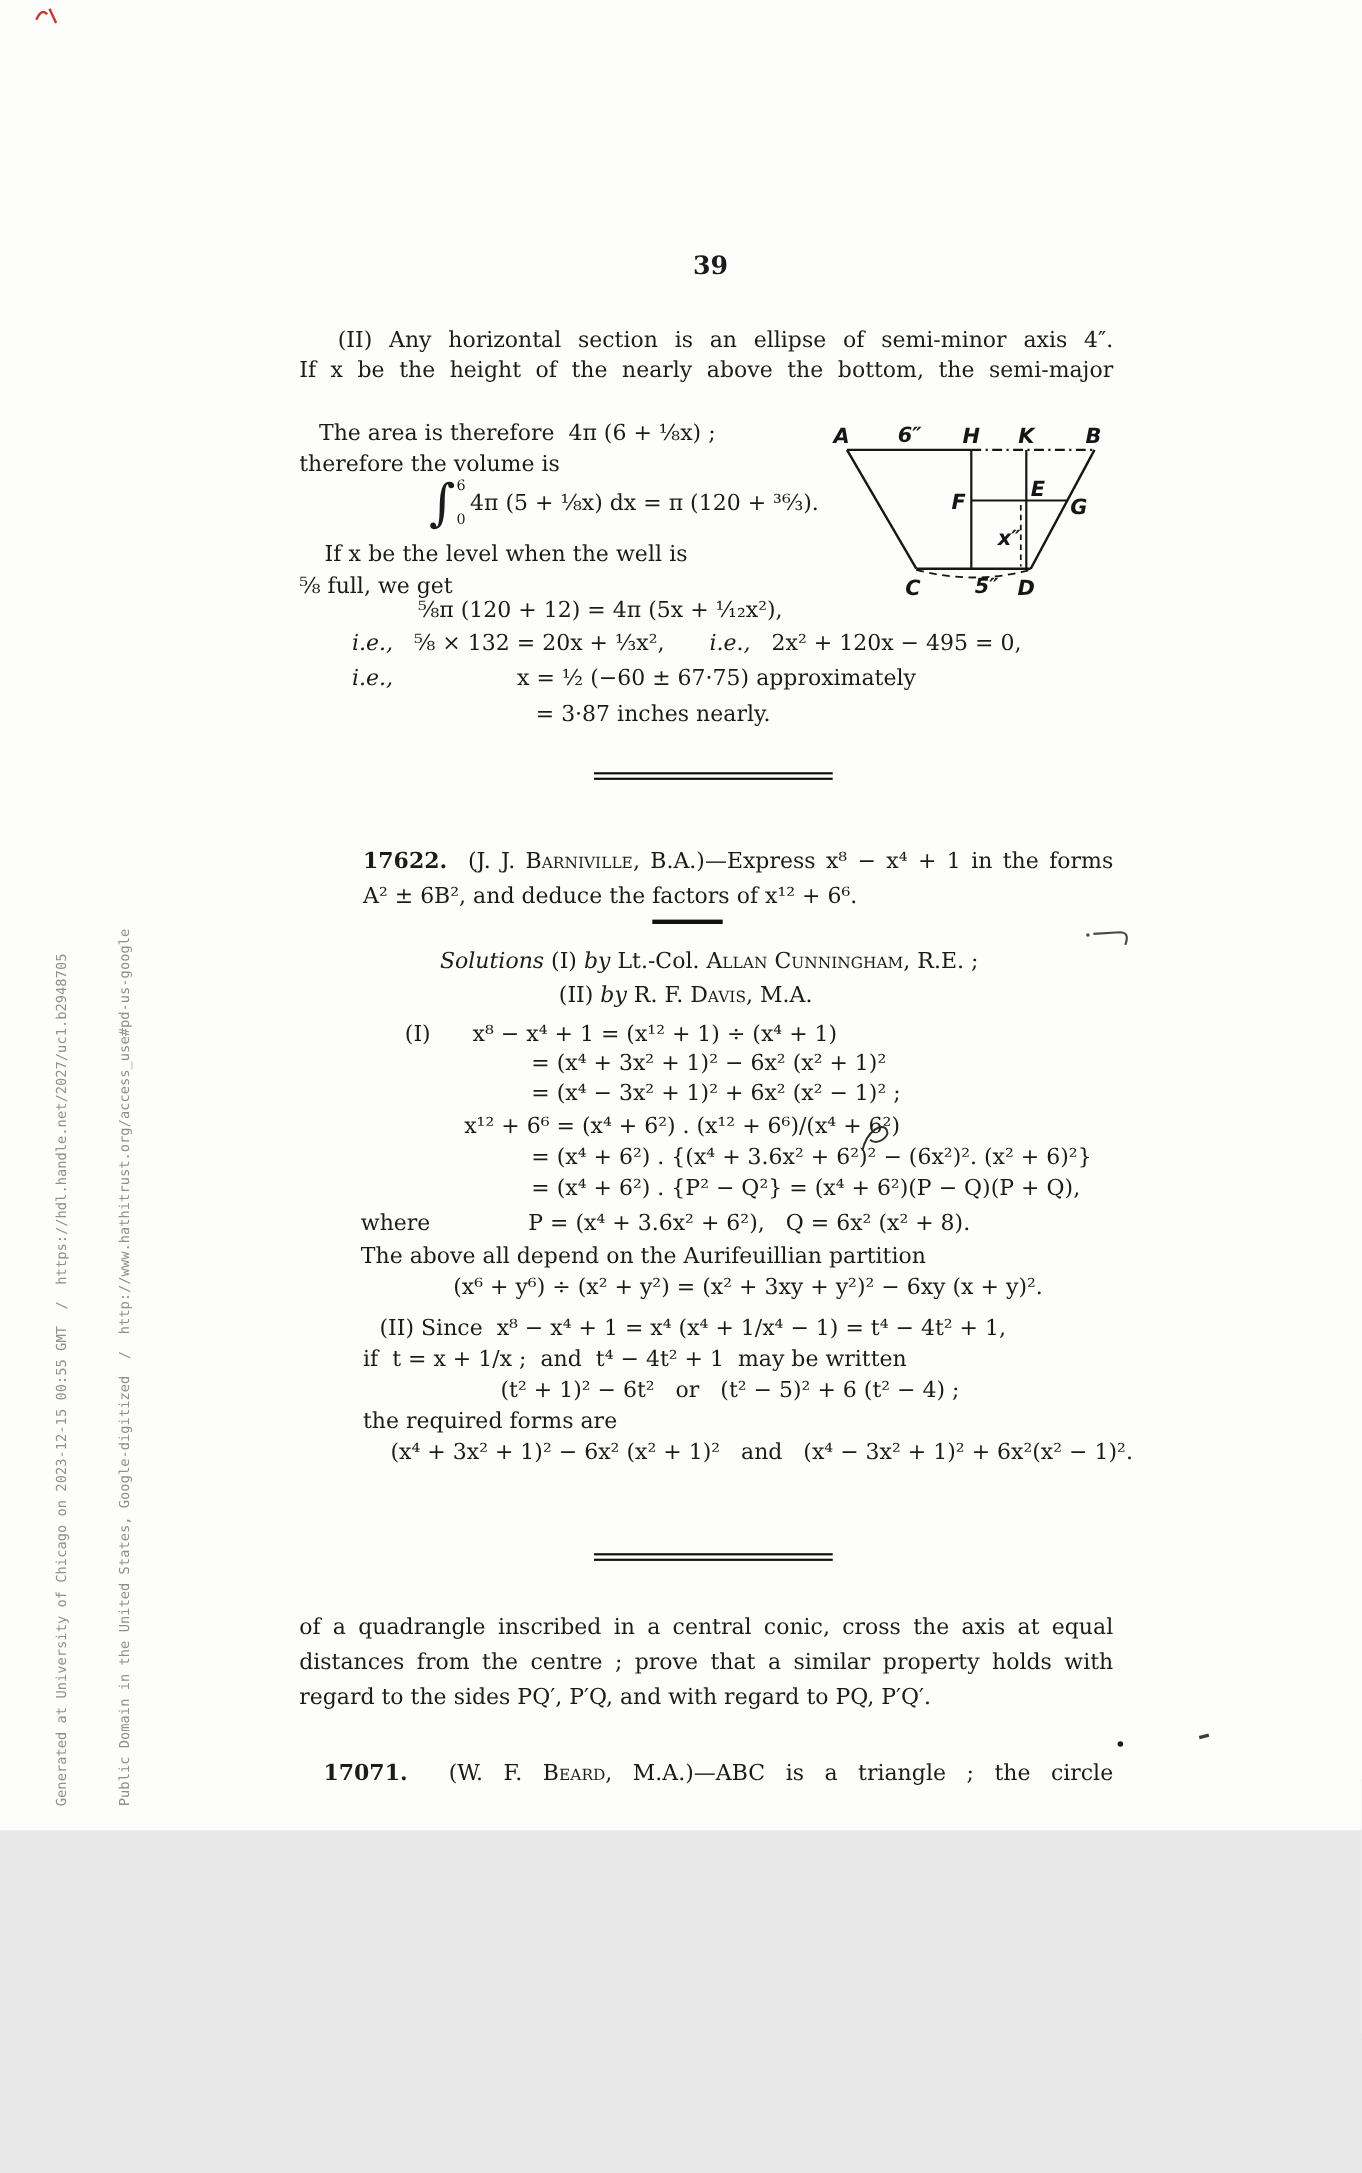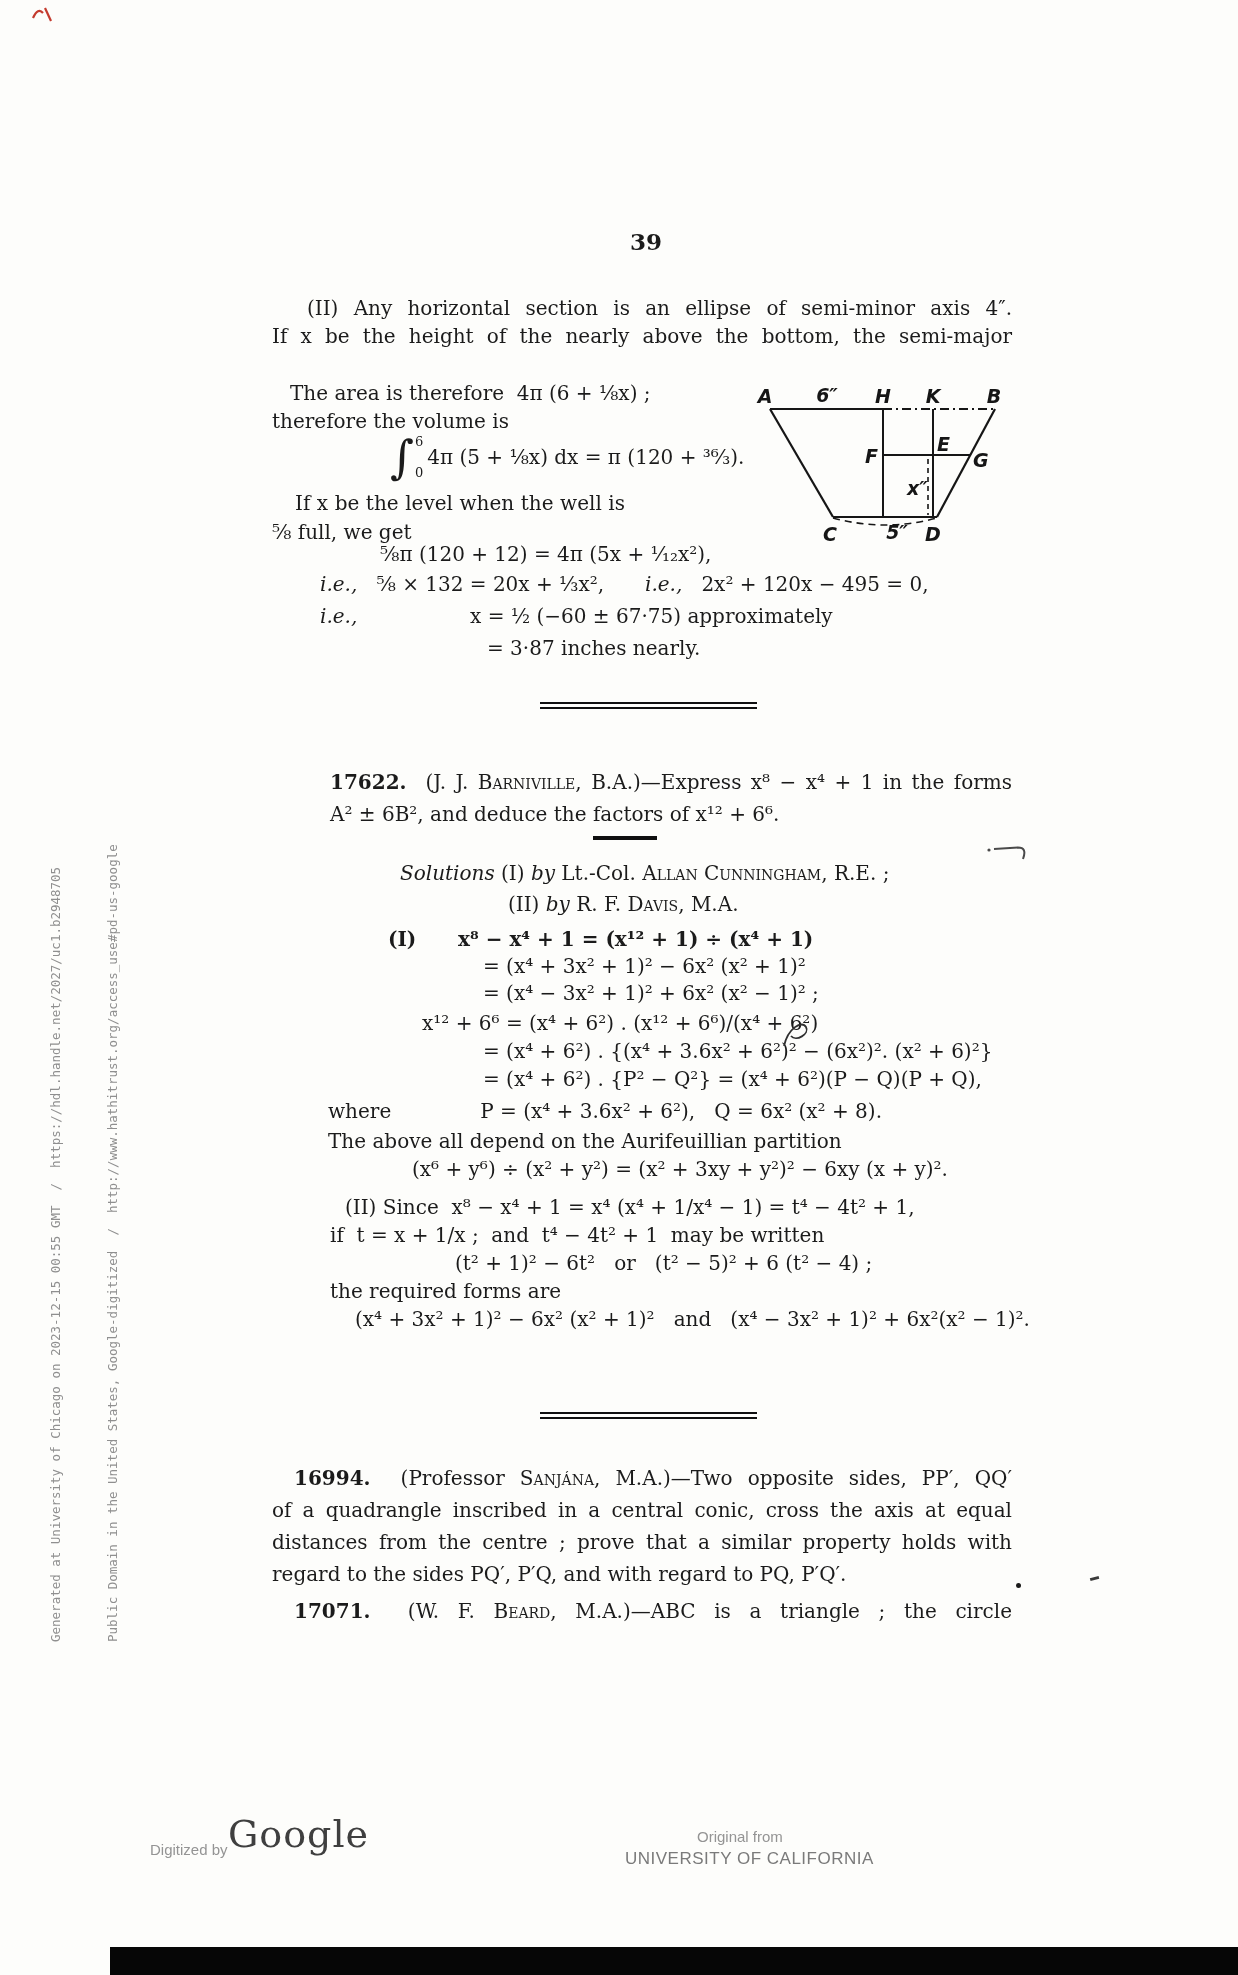--- a/index.html
+++ b/index.html
@@ -1,16 +1,16 @@
 <!DOCTYPE html>
 <html><head>
 <meta charset="utf-8">
 <style>
   html,body{margin:0;padding:0;background:#e8e8e8;}
-  .page{position:relative;width:1238px;height:1975px;background:#fdfdfb;overflow:hidden;
+  .page{position:relative;width:1238px;height:1664px;background:#fdfdfb;overflow:hidden;
         font-family:"DejaVu Serif","Liberation Serif",serif;color:#1b1b1b;}
   .abs{position:absolute;}
   .t{font-size:20px;line-height:27px;}
   .pre{white-space:pre;}
   .jl{text-align:justify;text-align-last:justify;}
   .it{font-style:italic;}
   .sc{font-variant:small-caps;}
   .bold{font-weight:bold;}
   .pageno{font-size:23px;font-weight:bold;}
   .rule2x .ln{height:2px;background:#101010;}
@@ -118,21 +118,21 @@
   <div class="abs t" style="left:330px;top:766px;width:682px;">
     <div class="jl" style="line-height:32px;"><span class="bold">17622.</span><span class="pre">  (J. J. </span><span class="sc">Barniville</span><span>, B.A.)—Express  x⁸ − x⁴ + 1  in the forms</span></div>
     <div style="line-height:32px;">A² ± 6B², and deduce the factors of  x¹² + 6⁶.</div>
   </div>
 
   <div class="abs shortrule" style="left:593px;top:836px;width:64px;"></div>
 
   <div class="abs t pre" style="left:400px;top:860px;"><span class="it">Solutions</span><span> (I) </span><span class="it">by</span><span> Lt.-Col. </span><span class="sc">Allan Cunningham</span><span>, R.E. ;</span></div>
   <div class="abs t pre" style="left:508px;top:891px;"><span>(II) </span><span class="it">by</span><span> R. F. </span><span class="sc">Davis</span><span>, M.A.</span></div>
 
-  <div class="abs t pre" style="left:388px;top:926px;font-weight:bold;">(I)      x⁸ − x⁴ + 1 = (x¹² + 1) ÷ (x⁴ + 1)</div>
+  <div class="abs t pre" style="left:368px;top:926px;">(I)      x⁸ − x⁴ + 1 = (x¹² + 1) ÷ (x⁴ + 1)</div>
   <div class="abs t pre" style="left:483px;top:953px;">= (x⁴ + 3x² + 1)² − 6x² (x² + 1)²</div>
   <div class="abs t pre" style="left:483px;top:980px;">= (x⁴ − 3x² + 1)² + 6x² (x² − 1)² ;</div>
   <div class="abs t pre" style="left:422px;top:1010px;">x¹² + 6⁶ = (x⁴ + 6²) . (x¹² + 6⁶)/(x⁴ + 6²)</div>
   <div class="abs t pre" style="left:483px;top:1038px;">= (x⁴ + 6²) . {(x⁴ + 3.6x² + 6²)² − (6x²)². (x² + 6)²}</div>
   <div class="abs t pre" style="left:483px;top:1066px;">= (x⁴ + 6²) . {P² − Q²} = (x⁴ + 6²)(P − Q)(P + Q),</div>
 
   <svg class="abs" style="left:778px;top:1014px;" width="42" height="42">
     <path d="M6,32 C10,14 24,6 28,13 C32,20 18,28 13,22" stroke="#2f2f2f" stroke-width="1.8" fill="none"></path>
   </svg>
 
@@ -146,21 +146,20 @@
   <div class="abs t" style="left:330px;top:1278px;">the required forms are</div>
   <div class="abs t pre" style="left:355px;top:1306px;">(x⁴ + 3x² + 1)² − 6x² (x² + 1)²   and   (x⁴ − 3x² + 1)² + 6x²(x² − 1)².</div>
 
   <div class="abs rule2x" style="left:540px;top:1412px;width:217px;">
     <div class="ln"></div>
       <div class="gap"></div>
       <div class="ln"></div>
   </div>
 
   <div class="abs t" style="left:272px;top:1462px;width:740px;">
-    <div class="jl" style="text-indent:22px;line-height:32px;"><span class="bold">16994.</span><span class="pre">  (Professor </span><span class="sc">Sanjána</span><span>, M.A.)—Two opposite sides, PP′, QQ′</span></div>
     <div class="jl" style="line-height:32px;">of a quadrangle inscribed in a central conic, cross the axis at equal</div>
     <div class="jl" style="line-height:32px;">distances from the centre ; prove that a similar property holds with</div>
     <div style="line-height:32px;">regard to the sides PQ′, P′Q, and with regard to PQ, P′Q′.</div>
   </div>
 
   <div class="abs t jl" style="left:272px;top:1598px;width:740px;text-indent:22px;"><span class="bold">17071.</span><span class="pre">  (W. F. </span><span class="sc">Beard</span><span>, M.A.)—ABC is a triangle ;  the circle</span></div>
 
   <div class="abs speckdot" style="left:1016px;top:1583px;"></div>
   <div class="abs speckdash" style="left:1090px;top:1577px;"></div>
 

